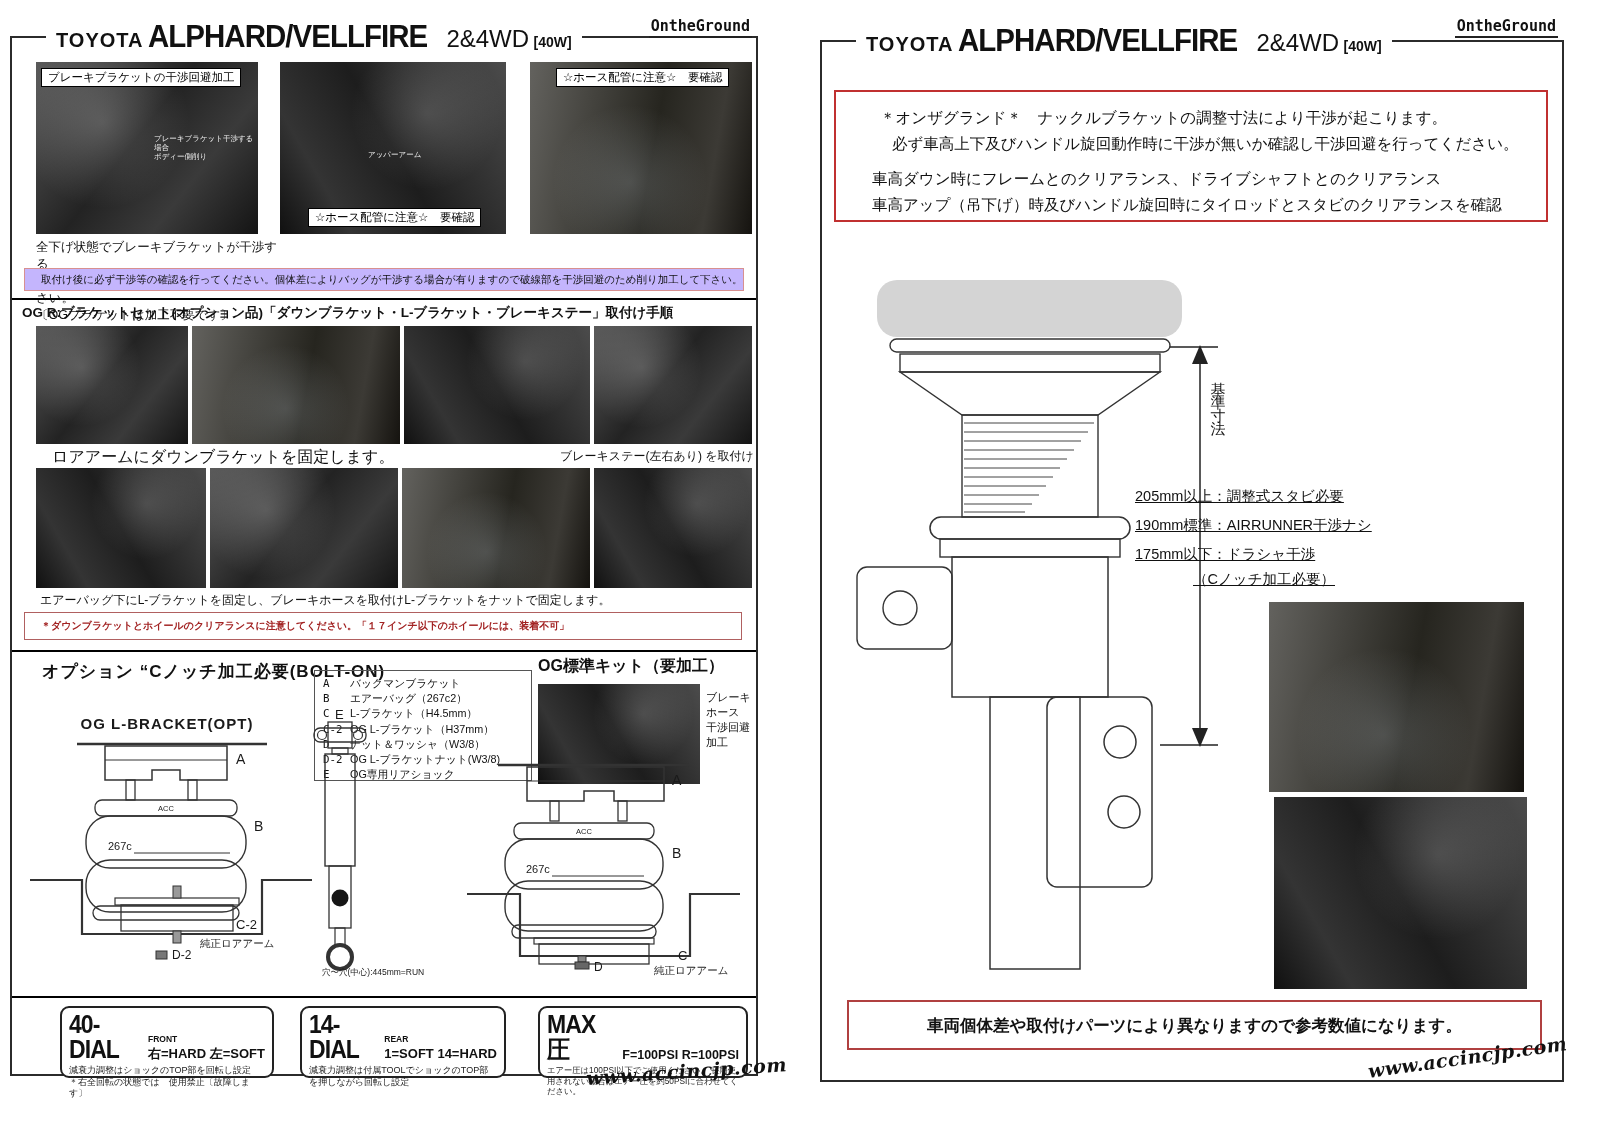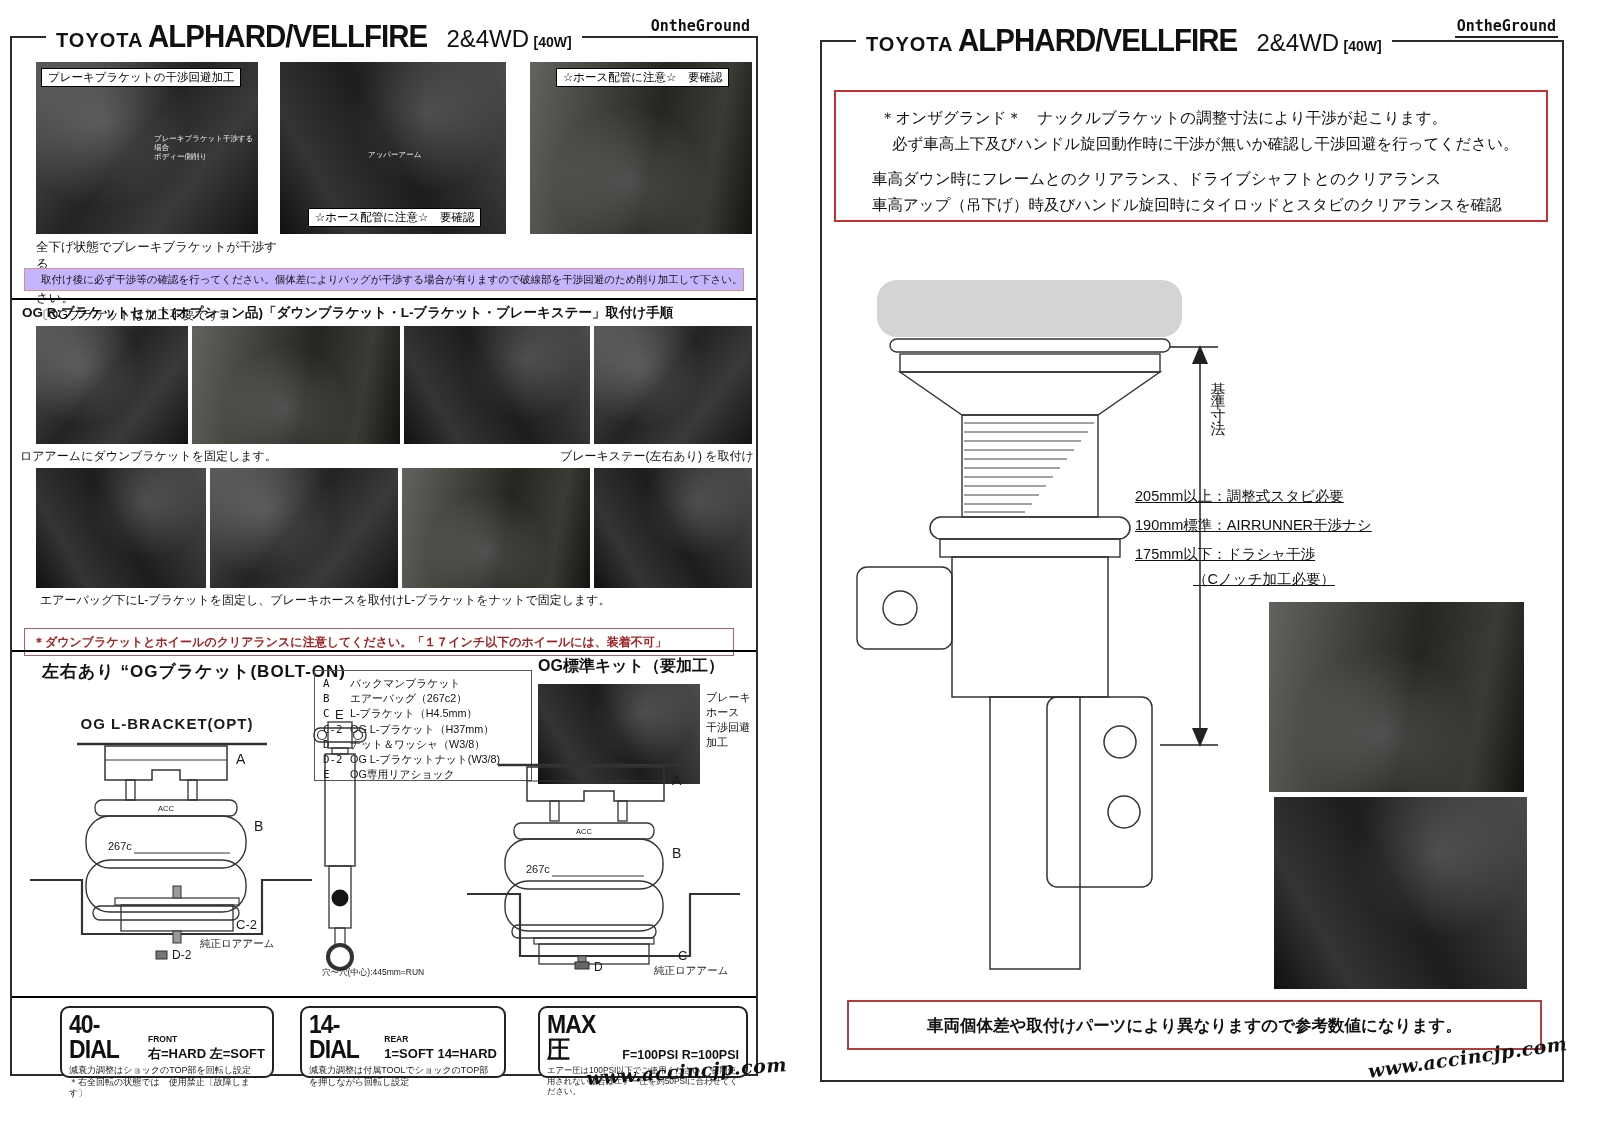--- a/index.html
+++ b/index.html
@@ -27,22 +27,22 @@
   .plabel{position:absolute;background:#fff;border:1px solid #000;font-size:11.5px;
           padding:1px 6px;white-space:nowrap;color:#000;}
   .pnote{position:absolute;color:#f3f3f3;font-size:7.5px;line-height:9px;white-space:pre-line;}
   .cap{position:absolute;font-size:12.5px;line-height:17px;color:#111;}
   .pre{white-space:pre-line;}
   .nowrap{white-space:nowrap;}
   .noticebar{position:absolute;border:1.5px solid #d89090;background:#c4b5fd;font-size:10.5px;
              line-height:19px;padding:1px 4px 1px 16px;white-space:nowrap;}
   .hrule{position:absolute;left:0;width:100%;border-top:2.5px solid #000;height:0;}
   .sectitle{position:absolute;font-size:13.5px;font-weight:bold;white-space:nowrap;}
-  .warnbox{position:absolute;border:1.5px solid #b06060;color:#a22222;font-size:12px;
-           font-weight:bold;line-height:26px;padding-left:8px;white-space:nowrap;background:#fff;margin-top:16px;}
+  .warnbox{position:absolute;border:1.5px solid #b06060;color:#a22222;font-size:10px;
+           font-weight:bold;line-height:26px;padding-left:16px;white-space:nowrap;background:#fff;}
   .opttitle{position:absolute;font-size:17px;font-weight:bold;letter-spacing:1px;white-space:nowrap;}
   .partsbox{position:absolute;border:1px solid #555;padding:5px 4px 4px 8px;}
   .prow{font-size:10.8px;line-height:14.2px;white-space:nowrap;}
   .prow .k{display:inline-block;width:27px;font-family:"DejaVu Sans Mono",monospace;}
   .stdtitle{position:absolute;font-size:16px;font-weight:bold;white-space:nowrap;}
   .stdnote{position:absolute;font-size:11px;line-height:15px;}
   .dial{position:absolute;border:2px solid #222;border-radius:9px;padding:4px 7px 2px 7px;background:#fff;}
   .dial .row1{display:flex;align-items:flex-end;gap:7px;}
   .dial .big{font-weight:bold;font-size:25px;line-height:25px;letter-spacing:-1px;
              font-family:"Liberation Sans","DejaVu Sans",sans-serif;transform:scaleX(.92);transform-origin:left bottom;}
@@ -97,34 +97,34 @@
 
     <div class="noticebar" style="left:12px;top:230px;width:698px;">取付け後に必ず干渉等の確認を行ってください。個体差によりバッグが干渉する場合が有りますので破線部を干渉回避のため削り加工して下さい。</div>
 
     <div class="hrule" style="top:260px;"></div>
     <div class="sectitle" style="left:10px;top:266px;">OG R:ブラケットセット(オプション品)「ダウンブラケット・L-ブラケット・ブレーキステー」取付け手順</div>
 
     <div class="ph" style="left:24px;top:288px;width:152px;height:118px;"></div>
     <div class="ph ph-c" style="left:180px;top:288px;width:208px;height:118px;"></div>
     <div class="ph ph-b" style="left:392px;top:288px;width:186px;height:118px;"></div>
     <div class="ph" style="left:582px;top:288px;width:158px;height:118px;"></div>
-    <div class="cap nowrap" style="left:8px;top:410px;font-size:12px;">ロアアームにダウンブラケットを固定します。</div>
+    <div class="cap nowrap" style="left:40px;top:410px;font-size:16px;">ロアアームにダウンブラケットを固定します。</div>
     <div class="cap nowrap" style="left:548px;top:410px;font-size:12px;">ブレーキステー(左右あり) を取付け</div>
 
     <div class="ph ph-b" style="left:24px;top:430px;width:170px;height:120px;"></div>
     <div class="ph" style="left:198px;top:430px;width:188px;height:120px;"></div>
     <div class="ph ph-c" style="left:390px;top:430px;width:188px;height:120px;"></div>
     <div class="ph ph-b" style="left:582px;top:430px;width:158px;height:120px;"></div>
     <div class="cap nowrap" style="left:28px;top:554px;font-size:12px;">エアーバッグ下にL-ブラケットを固定し、ブレーキホースを取付けL-ブラケットをナットで固定します。</div>
 
     <div class="warnbox" style="left:12px;top:574px;width:700px;">＊ダウンブラケットとホイールのクリアランスに注意してください。「１７インチ以下のホイールには、装着不可」</div>
 
     <div class="hrule" style="top:612px;"></div>
 
-    <div class="opttitle" style="left:30px;top:622px;">左右あり “OGブラケット(BOLT-ON)</div>
+    <div class="opttitle" style="left:30px;top:622px;">オプション “Cノッチ加工必要(BOLT-ON)</div>
 
     <div class="partsbox" style="left:302px;top:616px;width:204px;height:100px;margin-top:16px;">
       <div class="prow"><span class="k">A</span><span>バックマンブラケット</span></div>
       <div class="prow"><span class="k">B</span><span>エアーバッグ（267c2）</span></div>
       <div class="prow"><span class="k">C</span><span>L-ブラケット（H4.5mm）</span></div>
       <div class="prow"><span class="k">C-2</span><span>OG L-ブラケット（H37mm）</span></div>
       <div class="prow"><span class="k">D</span><span>ナット＆ワッシャ（W3/8）</span></div>
       <div class="prow"><span class="k">D-2</span><span>OG L-ブラケットナット(W3/8)</span></div>
       <div class="prow"><span class="k">E</span><span>OG専用リアショック</span></div>
     </div>

